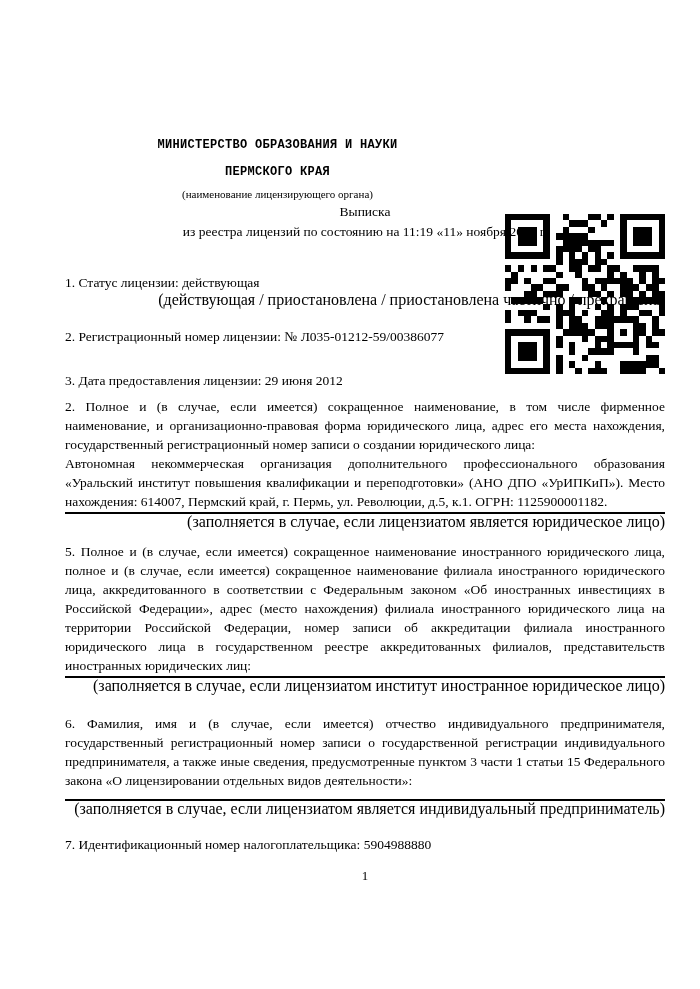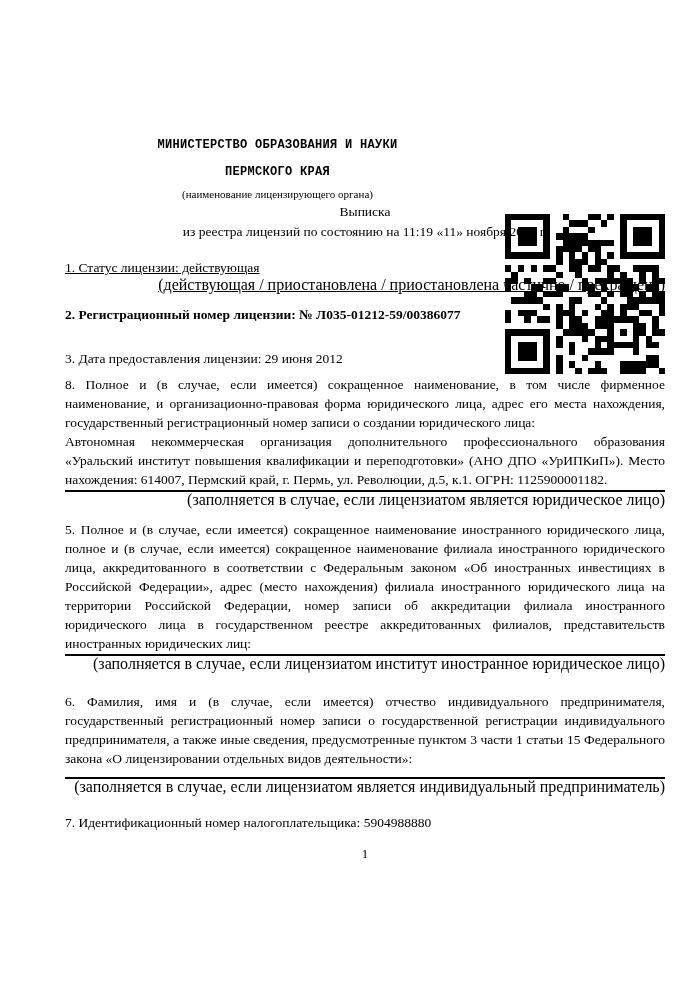--- a/index.html
+++ b/index.html
@@ -60,22 +60,22 @@
     font-size: 16px;
     line-height: 13px;
     text-align: right;
     margin-top: 1px;
   }
   .rule {
     height: 0;
     border-top: 2px solid #000;
     margin-top: 1px;
   }
-  .i1 { margin-top: 16px; text-decoration: underline; }
-  .i2 { margin-top: 14px; font-weight: bold; }
+  .i1 { margin-top: 31px; }
+  .i2 { margin-top: 21px; }
   .i3 { margin-top: 25px; }
   .i4 { margin-top: 7px; }
   .i5 { margin-top: 14px; }
   .i6 { margin-top: 22px; }
   .i6 .rule { margin-top: 9px; }
   .i7 { margin-top: 20px; }
   .page-number {
     margin-top: 14px;
     width: 600px;
     text-align: center;
@@ -432,21 +432,21 @@
 
   <div class="item i2">
     <div class="item-text single">2. Регистрационный номер лицензии: № Л035-01212-59/00386077</div>
   </div>
 
   <div class="item i3">
     <div class="item-text single">3. Дата предоставления лицензии: 29 июня 2012</div>
   </div>
 
   <div class="item i4">
-    <div class="item-text">8. Полное и (в случае, если имеется) сокращенное наименование, в том числе фирменное наименование, и организационно-правовая форма юридического лица, адрес его места нахождения, государственный регистрационный номер записи о создании юридического лица:</div>
+    <div class="item-text">2. Полное и (в случае, если имеется) сокращенное наименование, в том числе фирменное наименование, и организационно-правовая форма юридического лица, адрес его места нахождения, государственный регистрационный номер записи о создании юридического лица:</div>
     <div class="item-value">Автономная некоммерческая организация дополнительного профессионального образования «Уральский институт повышения квалификации и переподготовки» (АНО ДПО «УрИПКиП»). Место нахождения: 614007, Пермский край, г. Пермь, ул. Революции, д.5, к.1. ОГРН: 1125900001182.</div>
     <div class="rule"></div>
     <div class="form-caption">(заполняется в случае, если лицензиатом является юридическое лицо)</div>
   </div>
 
   <div class="item i5">
     <div class="item-text">5. Полное и (в случае, если имеется) сокращенное наименование иностранного юридического лица, полное и (в случае, если имеется) сокращенное наименование филиала иностранного юридического лица, аккредитованного в соответствии с Федеральным законом «Об иностранных инвестициях в Российской Федерации», адрес (место нахождения) филиала иностранного юридического лица на территории Российской Федерации, номер записи об аккредитации филиала иностранного юридического лица в государственном реестре аккредитованных филиалов, представительств иностранных юридических лиц:</div>
     <div class="rule"></div>
     <div class="form-caption">(заполняется в случае, если лицензиатом институт иностранное юридическое лицо)</div>
   </div>

